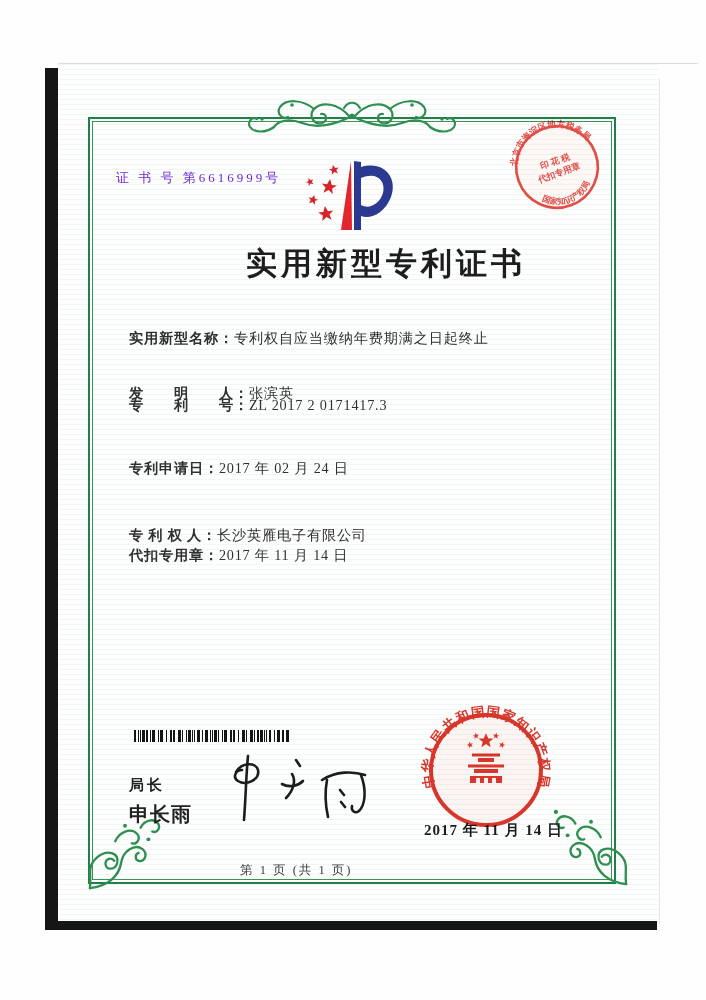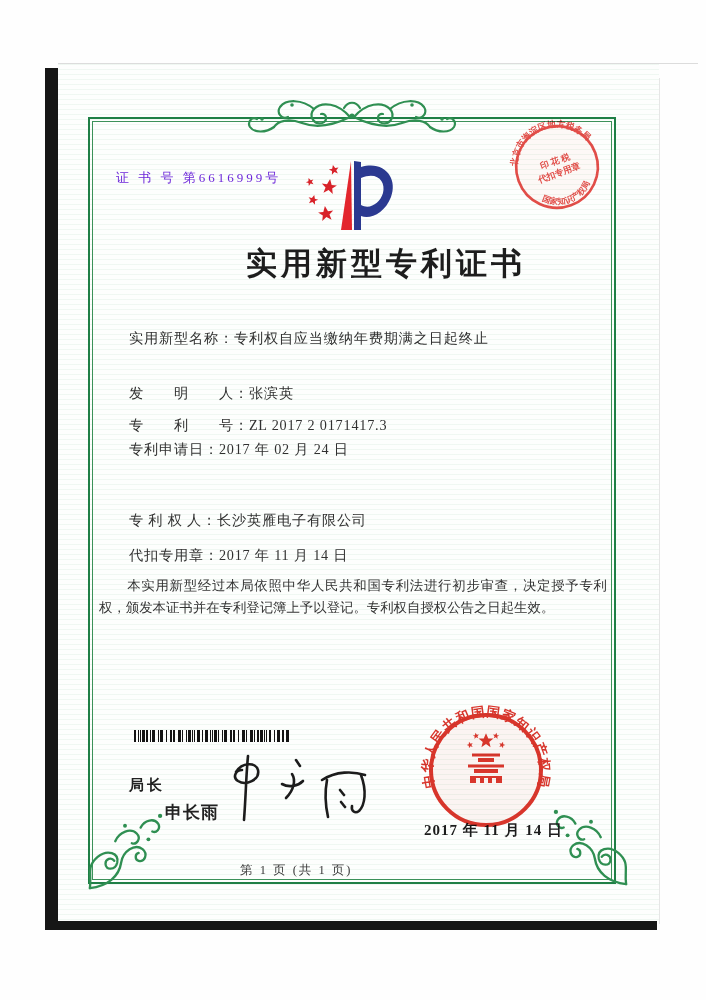--- a/index.html
+++ b/index.html
@@ -30,35 +30,35 @@
     position:absolute;left:2px;top:2px;right:2px;bottom:2px;
     border:1px solid #3c9159;
   }
   #cert-no{left:116px;top:169px;font-size:13px;letter-spacing:3px;color:#6d28d9;}
   #logo{left:293px;top:153px;width:112px;height:86px;}
   #title{
     left:88px;top:243px;width:596px;text-align:center;
     font-size:31px;font-weight:700;letter-spacing:4px;color:#1d1d1d;
   }
   .field-row{left:129px;font-size:14.2px;letter-spacing:0.8px;color:#303030;white-space:nowrap;}
-  .field-label{font-weight:400;}
+  .field-label{font-weight:700;}
   #body-text{
     left:99px;top:575px;width:508px;
     font-size:13.4px;line-height:22.4px;text-align:justify;color:#333;
   }
   #body-text p{margin:0;text-indent:2.1em;}
   #barcode{
     left:134px;top:730px;width:155px;height:12px;
     background-image:
       repeating-linear-gradient(90deg,#141414 0 1.5px, rgba(0,0,0,0) 1.5px 4px),
       repeating-linear-gradient(90deg,#141414 0 1px, rgba(0,0,0,0) 1px 6.5px),
       repeating-linear-gradient(90deg,#141414 0 2px, rgba(0,0,0,0) 2px 9px);
   }
   #signer-title{left:129px;top:776px;font-size:15px;font-weight:700;letter-spacing:3px;color:#222;text-align:center;}
-  #signer-name{left:129px;top:801px;font-size:17px;font-weight:700;letter-spacing:1px;color:#222;margin-left:36px;}
+  #signer-name{left:129px;top:801px;font-size:20px;font-weight:700;letter-spacing:1px;color:#222;}
   #signature-svg{left:226px;top:750px;}
   #seal-date{left:424px;top:821px;font-size:15px;font-weight:600;letter-spacing:1px;color:#1c1c1c;}
   #seal-svg{left:416px;top:703px;mix-blend-mode:multiply;opacity:0.93;}
   #tax-stamp-svg{left:506px;top:116px;transform:rotate(-20deg);mix-blend-mode:multiply;opacity:0.9;}
   #footer-page{left:240px;top:862px;width:200px;text-align:left;font-size:12.5px;letter-spacing:2px;color:#3a3a3a;}
   .orn{pointer-events:none;}
 </style>
 </head>
 <body>
 
@@ -144,35 +144,34 @@
 </svg>
 
 <div class="abs" id="title">实用新型专利证书</div>
 
 <div class="abs field-row" style="top:329px">
   <span class="field-label">实用新型名称：</span><span>专利权自应当缴纳年费期满之日起终止</span>
 </div>
 <div class="abs field-row" style="top:384px">
   <span class="field-label">发　　明　　人：</span><span>张滨英</span>
 </div>
-<div class="abs field-row" style="top:416px">
+<div class="abs field-row" style="top:396px">
   <span class="field-label">专　　利　　号：</span><span>ZL 2017 2 0171417.3</span>
 </div>
-<div class="abs field-row" style="top:440px">
+<div class="abs field-row" style="top:459px">
   <span class="field-label">专利申请日：</span><span>2017 年 02 月 24 日</span>
 </div>
-<div class="abs field-row" style="top:511px">
+<div class="abs field-row" style="top:526px">
   <span class="field-label">专 利 权 人：</span><span>长沙英雁电子有限公司</span>
 </div>
 <div class="abs field-row" style="top:546px">
   <span class="field-label">代扣专用章：</span><span>2017 年 11 月 14 日</span>
 </div>
 
 <div class="abs" id="body-text">
-  <p>本实用新型经过本局依照中华人民共和国专利法进行初步审查，决定授予专利权，颁发本证书并在专利登记簿上予以登记。专利权自授权公告之日起生效。</p>
 </div>
 
 <div class="abs" id="barcode"></div>
 
 <div class="abs" id="signer-title">局长</div>
 <div class="abs" id="signer-name">申长雨</div>
 
 <svg class="abs" id="signature-svg" width="150" height="78" viewBox="0 0 150 78">
   <g fill="none" stroke="#1c1c1c" stroke-width="2.6" stroke-linecap="round">
     <path d="M22,6 C20,26 20,44 18,70"></path>

